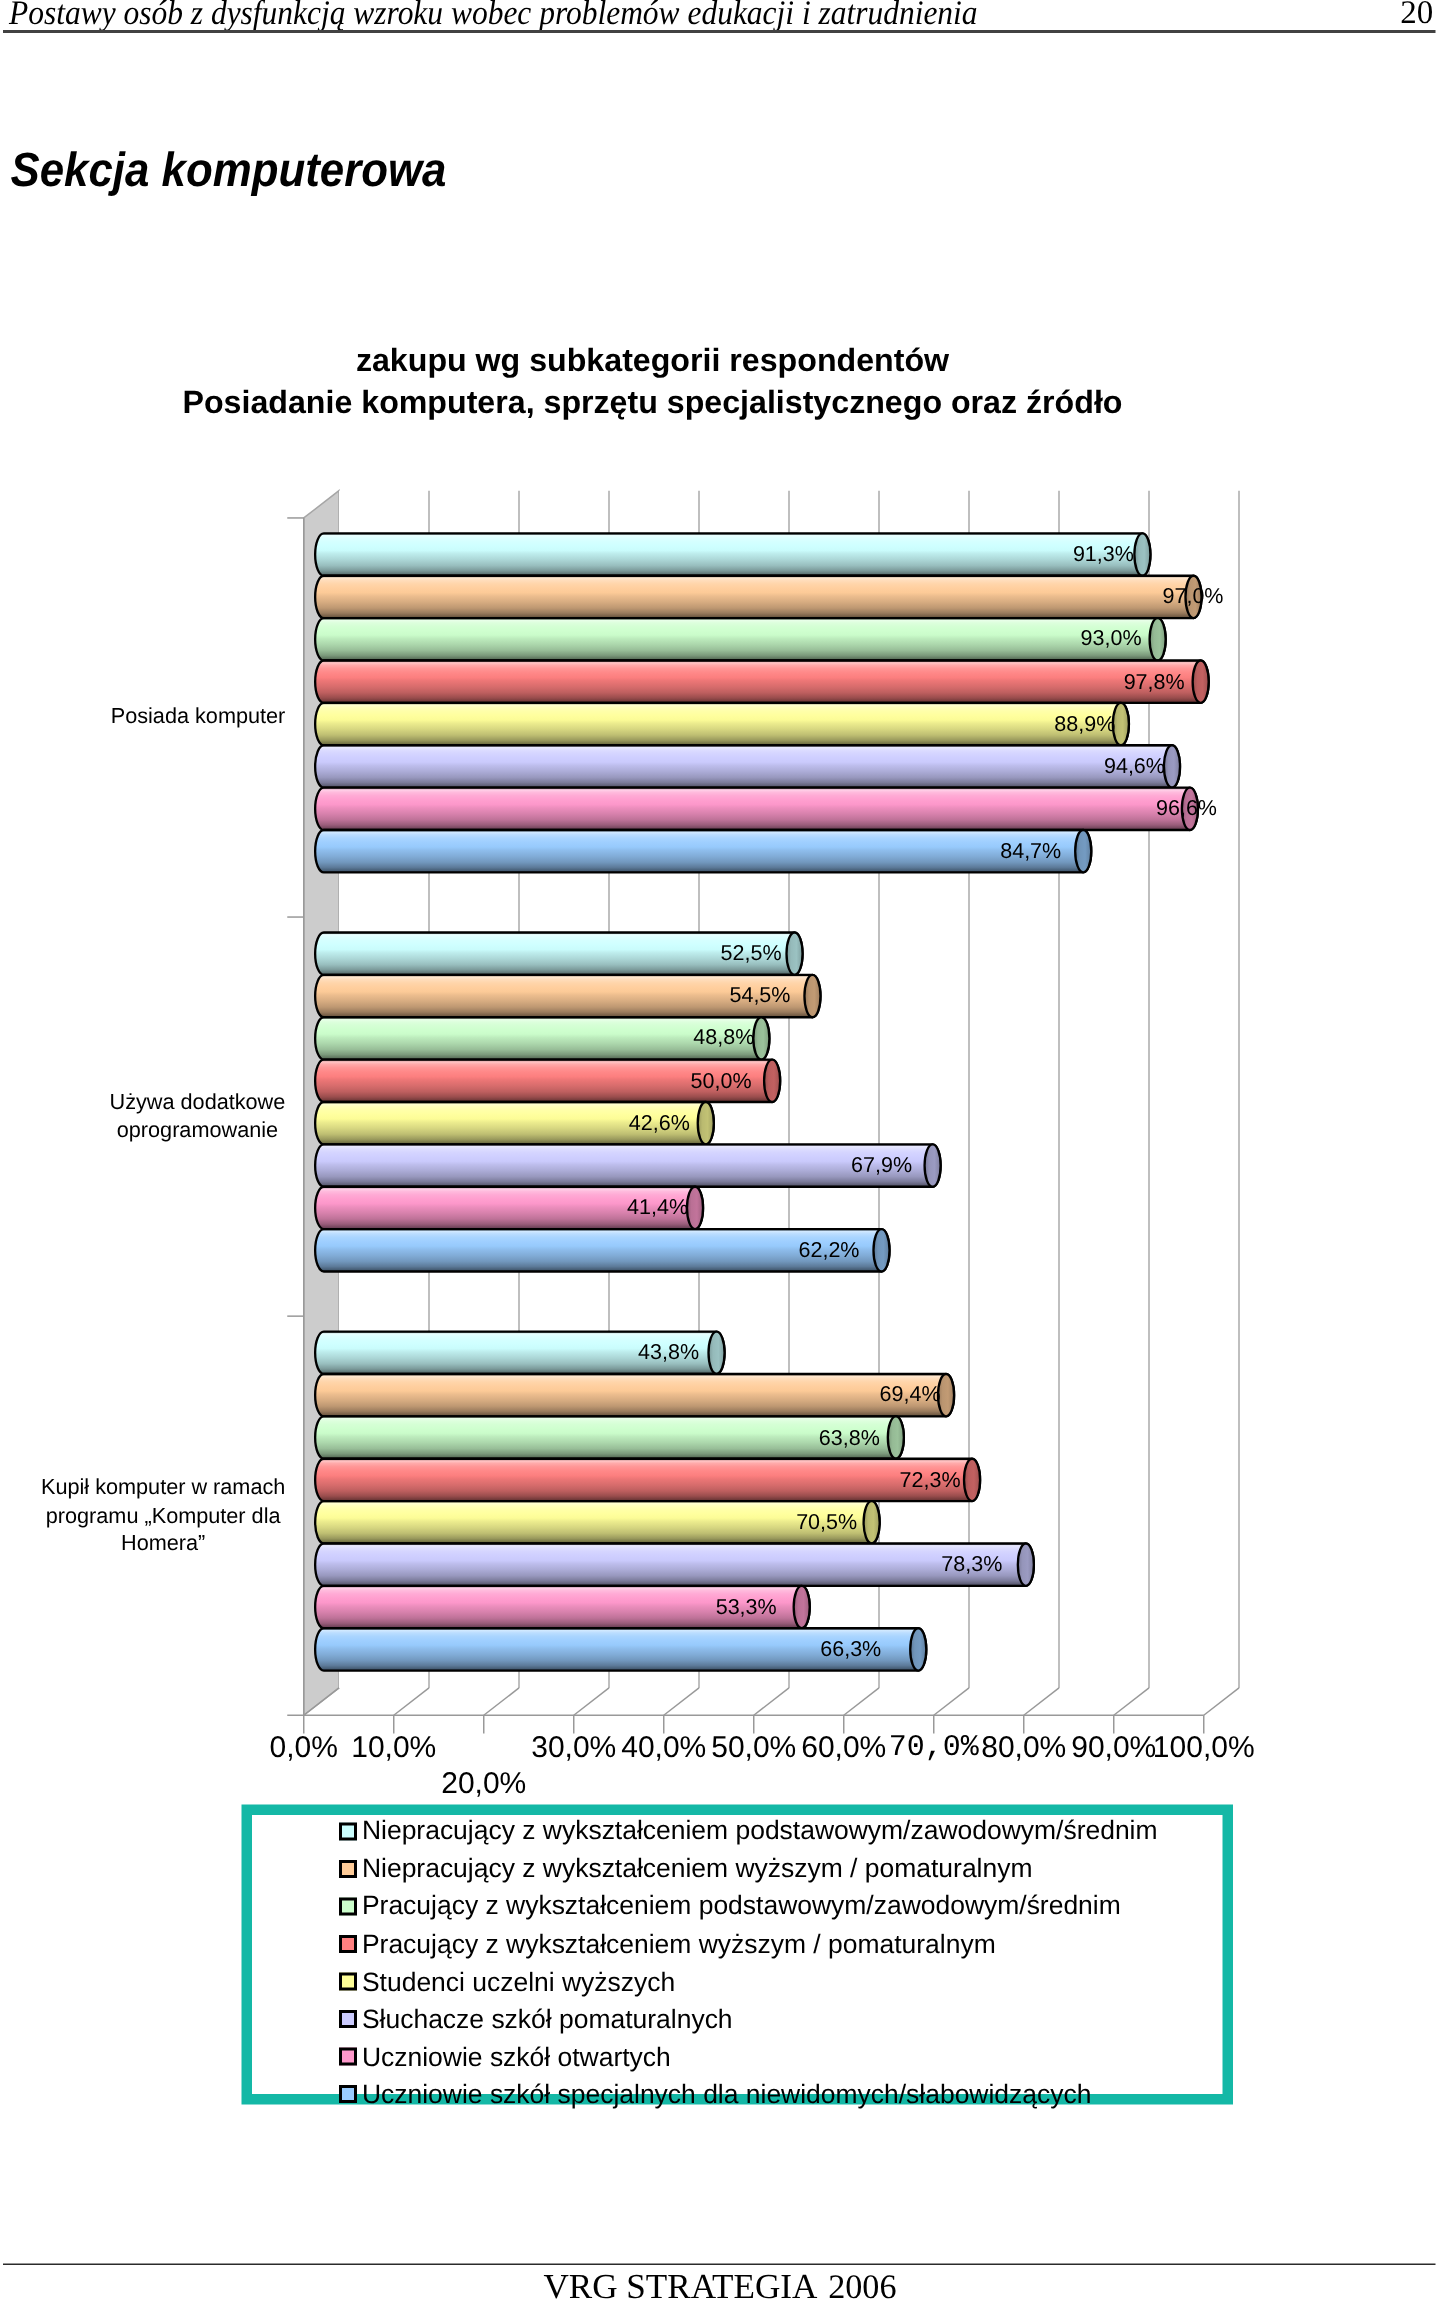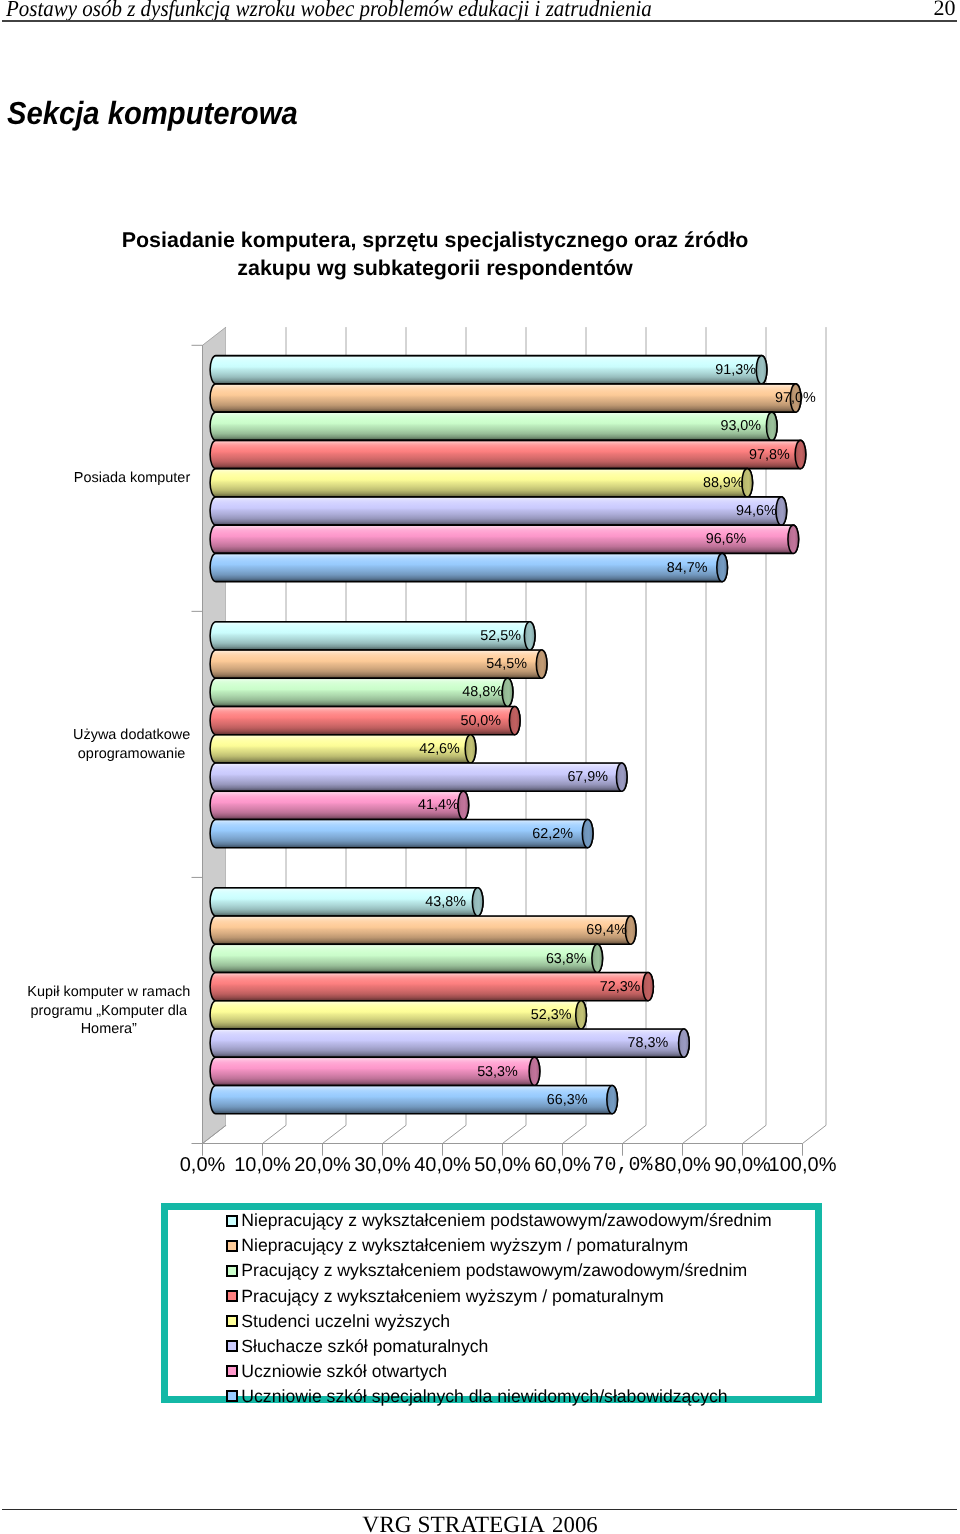--- a/index.html
+++ b/index.html
@@ -57,22 +57,22 @@
   <div id="running-header">
     <div id="running-title">Postawy osób z dysfunkcją wzroku wobec problemów edukacji i zatrudnienia</div>
     <div id="page-number">20</div>
     <div id="header-rule"></div>
   </div>
 
   <div id="section-heading">Sekcja komputerowa</div>
 
   <div id="chart">
     <div id="chart-title">
+        <div>zakupu wg subkategorii respondentów</div>
         <div>Posiadanie komputera, sprzętu specjalistycznego oraz źródło</div>
-        <div>zakupu wg subkategorii respondentów</div>
       </div>
     <svg id="chart-svg" width="960" height="1534" viewBox="0 0 960 1534" style="position:absolute;left:0;top:0;">
         <defs>
           <linearGradient id="cyl0" x1="0" y1="0" x2="0" y2="1">
             <stop offset="0" stop-color="rgb(82,102,102)"></stop>
             <stop offset="0.05" stop-color="rgb(233,255,255)"></stop>
             <stop offset="0.11" stop-color="rgb(221,255,255)"></stop>
             <stop offset="0.19" stop-color="rgb(213,255,255)"></stop>
             <stop offset="0.29" stop-color="rgb(207,255,255)"></stop>
             <stop offset="0.4" stop-color="rgb(202,252,252)"></stop>
@@ -337,52 +337,52 @@
         </div>
         <div class="cat-label" style="right: 769.8px; top: 983.367px;">
           <div>Kupił komputer w ramach</div>
           <div>programu „Komputer dla</div>
           <div>Homera”</div>
         </div>
       </div>
     <div id="tick-labels">
         <div class="tick-label" style="left: 162.5px; width: 80px; top: 1158px;">0,0%</div>
         <div class="tick-label" style="left: 222.5px; width: 80px; top: 1158px;">10,0%</div>
-        <div class="tick-label" style="left: 282.5px; width: 80px; top: 1158px;">20,0%</div>
+        <div class="tick-label" style="left: 282.5px; width: 80px; top: 1182px;">20,0%</div>
         <div class="tick-label" style="left: 342.5px; width: 80px; top: 1158px;">30,0%</div>
         <div class="tick-label" style="left: 402.5px; width: 80px; top: 1158px;">40,0%</div>
         <div class="tick-label" style="left: 462.5px; width: 80px; top: 1158px;">50,0%</div>
         <div class="tick-label" style="left: 522.5px; width: 80px; top: 1158px;">60,0%</div>
         <div class="tick-label" style="left: 582.5px; width: 80px; top: 1158px; font-family: Liberation Mono, monospace;">70,0%</div>
         <div class="tick-label" style="left: 642.5px; width: 80px; top: 1158px;">80,0%</div>
         <div class="tick-label" style="left: 702.5px; width: 80px; top: 1158px;">90,0%</div>
         <div class="tick-label" style="left: 762.5px; width: 80px; top: 1158px;">100,0%</div>
       </div>
     <div id="bar-labels">
         <div class="bar-label" style="left: 676.6px; top: 362.925px; width: 118px; text-align: center;">91,3%</div>
         <div class="bar-label" style="left: 697.669px; top: 391.175px; width: 118px; text-align: right;">97,0%</div>
         <div class="bar-label" style="left: 681.761px; top: 419.425px; width: 118px; text-align: center;">93,0%</div>
         <div class="bar-label" style="left: 710.451px; top: 447.675px; width: 118px; text-align: center;">97,8%</div>
         <div class="bar-label" style="left: 664.255px; top: 475.925px; width: 118px; text-align: center;">88,9%</div>
         <div class="bar-label" style="left: 697.324px; top: 504.175px; width: 118px; text-align: center;">94,6%</div>
-        <div class="bar-label" style="left: 667px; top: 532.425px; width: 118px; text-align: center;">96,6%</div>
+        <div class="bar-label" style="left: 732px; top: 532.425px; width: 118px; text-align: center;">96,6%</div>
         <div class="bar-label" style="left: 628.152px; top: 560.675px; width: 118px; text-align: center;">84,7%</div>
         <div class="bar-label" style="left: 441.692px; top: 628.992px; width: 118px; text-align: center;">52,5%</div>
         <div class="bar-label" style="left: 447.647px; top: 657.242px; width: 118px; text-align: center;">54,5%</div>
         <div class="bar-label" style="left: 423.578px; top: 685.492px; width: 118px; text-align: center;">48,8%</div>
         <div class="bar-label" style="left: 421.75px; top: 713.742px; width: 118px; text-align: center;">50,0%</div>
         <div class="bar-label" style="left: 380.52px; top: 741.992px; width: 118px; text-align: center;">42,6%</div>
         <div class="bar-label" style="left: 528.738px; top: 770.242px; width: 118px; text-align: center;">67,9%</div>
         <div class="bar-label" style="left: 379.348px; top: 798.492px; width: 118px; text-align: center;">41,4%</div>
         <div class="bar-label" style="left: 493.669px; top: 826.742px; width: 118px; text-align: center;">62,2%</div>
         <div class="bar-label" style="left: 386.693px; top: 895.058px; width: 118px; text-align: center;">43,8%</div>
         <div class="bar-label" style="left: 547.704px; top: 923.308px; width: 118px; text-align: center;">69,4%</div>
         <div class="bar-label" style="left: 507.233px; top: 951.558px; width: 118px; text-align: center;">63,8%</div>
         <div class="bar-label" style="left: 561.037px; top: 979.808px; width: 118px; text-align: center;">72,3%</div>
-        <div class="bar-label" style="left: 492.095px; top: 1008.06px; width: 118px; text-align: center;">52,3%</div>
+        <div class="bar-label" style="left: 492.095px; top: 1008.06px; width: 118px; text-align: center;">70,5%</div>
         <div class="bar-label" style="left: 588.899px; top: 1036.31px; width: 118px; text-align: center;">78,3%</div>
         <div class="bar-label" style="left: 438.474px; top: 1064.56px; width: 118px; text-align: center;">53,3%</div>
         <div class="bar-label" style="left: 508.175px; top: 1092.81px; width: 118px; text-align: center;">66,3%</div>
       </div>
     <div id="legend">
         <div class="legend-row" style="top: 0.9px; left: 58.3px;">
           <span class="legend-swatch" style="background: rgb(204, 255, 255);"></span>
           <span class="legend-text">Niepracujący z wykształceniem podstawowym/zawodowym/średnim</span>
         </div>
         <div class="legend-row" style="top: 25.94px; left: 58.3px;">

